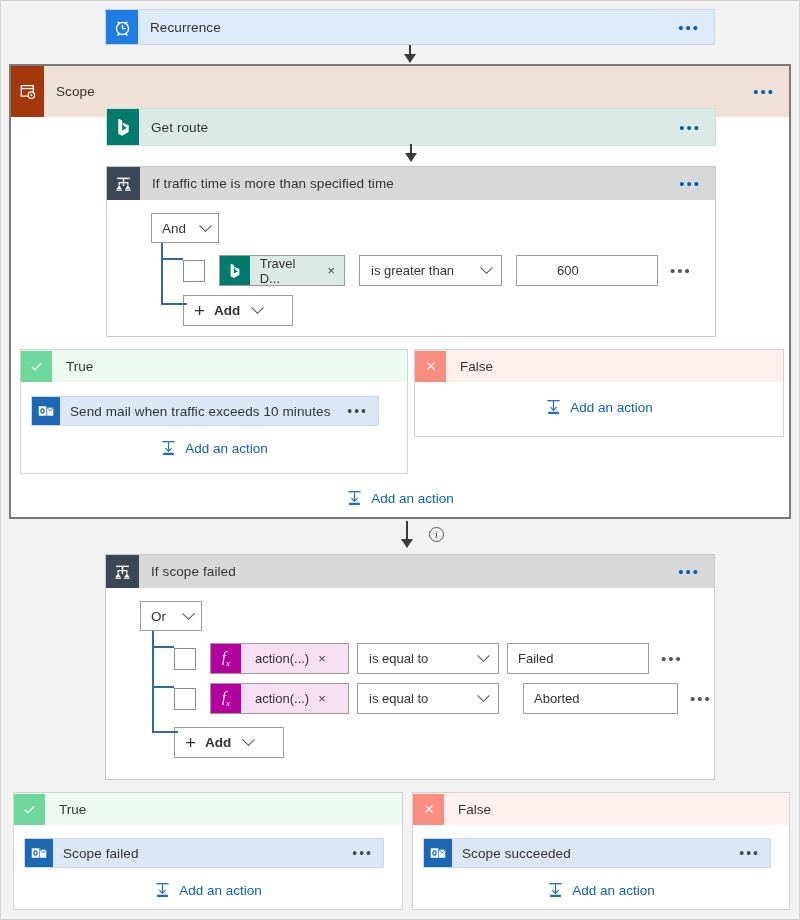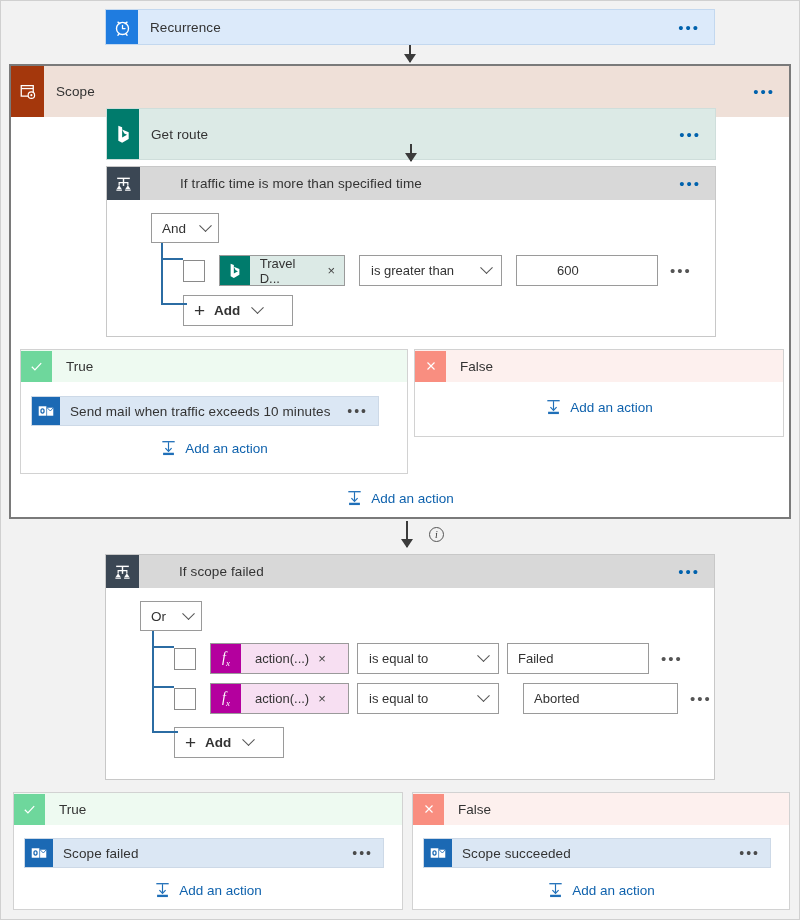--- a/index.html
+++ b/index.html
@@ -33,27 +33,27 @@
                  border-top:9px solid #3b3b3b; }
 
   
   #scope { position:absolute; left:9px; top:64px; width:782px; height:455px;
            background:#fff; border:2px solid #7a7a7a; }
   #scope-header { display:flex; align-items:stretch; height:51px; background:#efe0d8; }
   #scope-header .card-icon { background:#a4370c; width:33px; min-width:33px; }
   #scope-header .card-title { padding-left:12px; }
 
   
-  #getroute { position:absolute; left:95px; top:42px; width:610px; height:52px;
+  #getroute { position:absolute; left:95px; top:42px; width:610px; height:38px;
               background:#dceae6; border:1px solid #cfdedb; }
   #getroute .card-icon { background:#007b6c; }
 
   
   .cond { border:1px solid #c8c8c8; background:#fff; }
-  .cond-header { display:flex; align-items:stretch; height:33px; background:#d8d8d8;gap:28px; }
+  .cond-header { display:flex; align-items:stretch; height:33px; background:#d8d8d8; }
   .cond-header .card-icon { background:#3b4754; width:33px; min-width:33px; }
   .cond-body { position:relative; padding:14px 0 14px 36px; }
 
   
   .logic-sel { width:68px; height:30px; border:1px solid #9a9a9a; background:#fff;
                display:inline-flex; align-items:center; justify-content:space-between;
                padding:0 8px 0 10px; font-size:13.5px; }
   .chev { width:9px; height:9px; border-right:1.4px solid #555; border-bottom:1.4px solid #555;
           transform:rotate(45deg) translate(-2px,-2px); }
 

